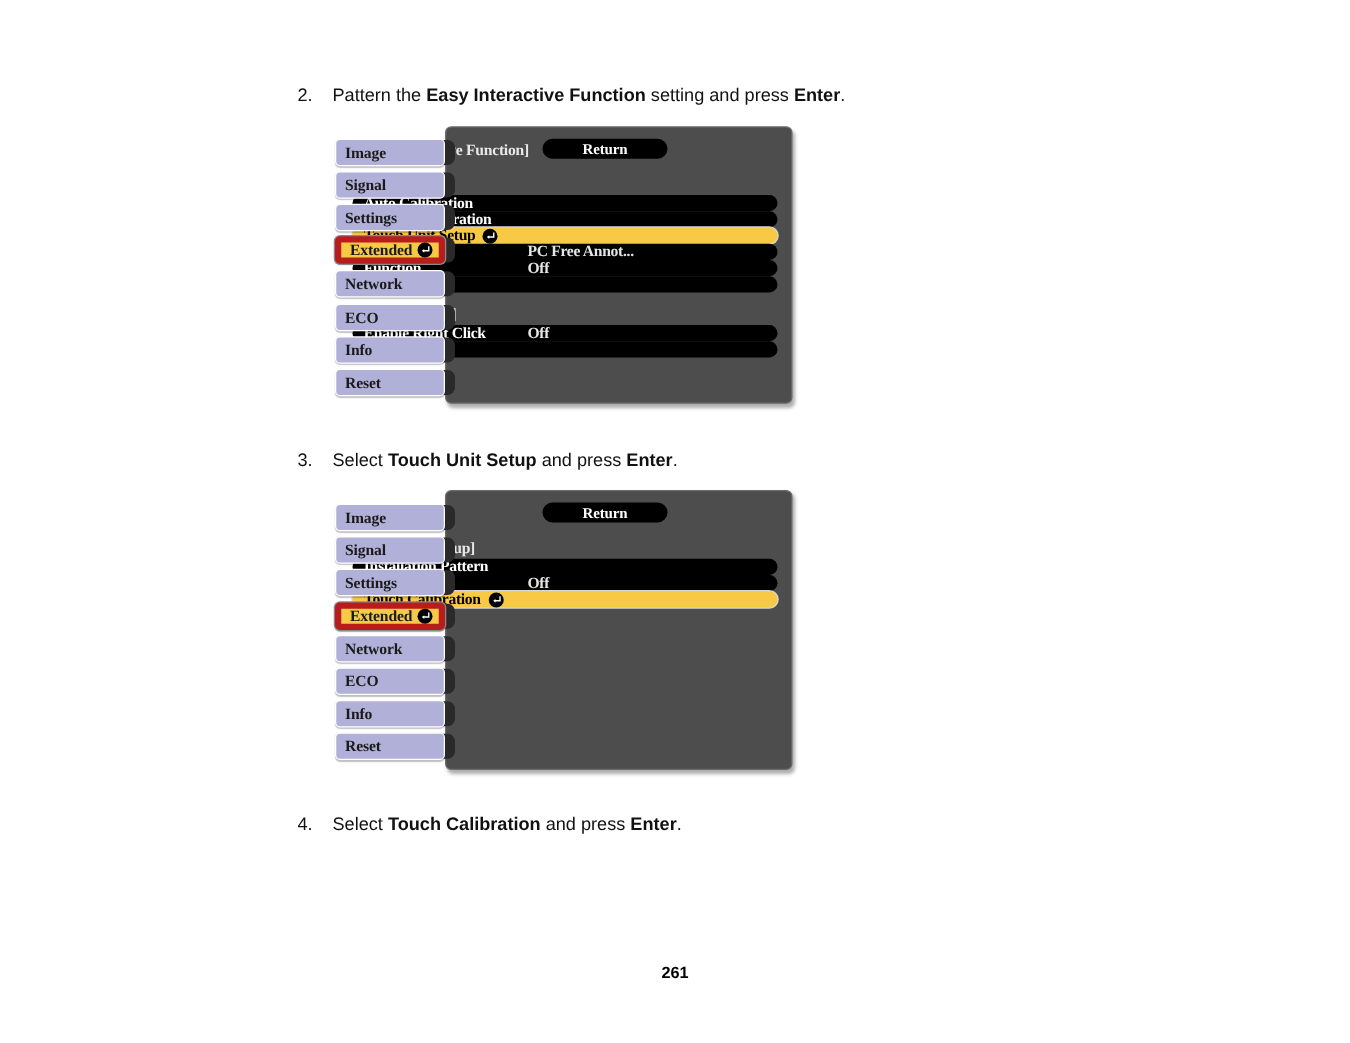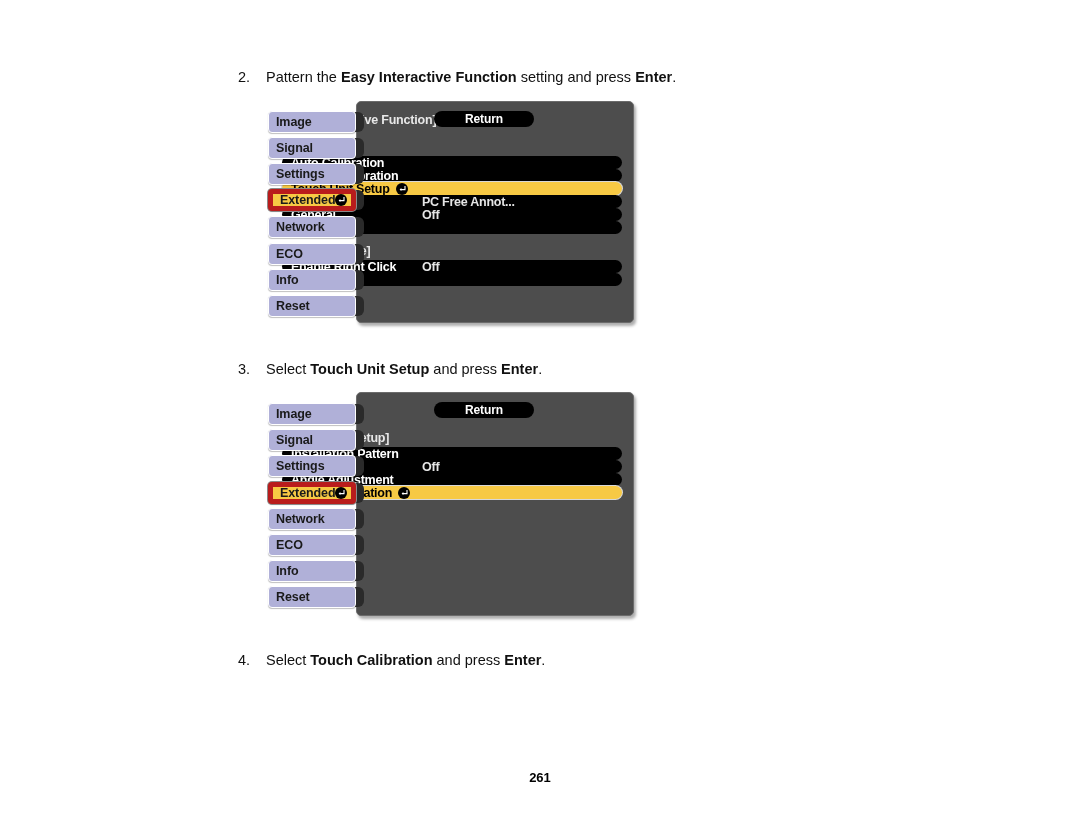--- a/index.html
+++ b/index.html
@@ -34,20 +34,21 @@
   .step-text b { font-weight: bold; }
 
   #step2 { left: 238px; top: 68px; }
   #step3 { left: 238px; top: 360px; }
   #step4 { left: 238px; top: 651px; }
 
   
   .osd {
     position: absolute;
     width: 366px;
+    font-family: Liberation Serif, serif;
   }
   #osd1 { left: 268px; top: 101px; height: 222px; }
   #osd2 { left: 268px; top: 392px; height: 224px; }
 
   .osd-body {
     position: absolute;
     left: 88px;
     top: 0;
     right: 0;
     bottom: 0;
@@ -293,21 +294,21 @@
                 <path d="M8 2 L8 5.6 L3.2 5.6" fill="none" stroke="#fff" stroke-width="1.1"></path>
                 <path d="M4.4 4.1 L2.6 5.6 L4.4 7.1 Z" fill="#fff"></path>
               </svg>
             </span>
           </div>
           <div class="row">
             <span class="row-label">Pen Mode</span>
             <span class="row-value">PC Free Annot...</span>
           </div>
           <div class="row">
-            <span class="row-label">General</span>
+            <span class="row-label">Function</span>
             <span class="row-value">Off</span>
           </div>
           <div class="row">
             <span class="row-label">Advanced</span>
           </div>
         </div>
         <div class="group-head">[PC Interactive]</div>
         <div class="rows-group">
           <div class="row">
             <span class="row-label">Enable Right Click</span>
@@ -378,23 +379,20 @@
     <div class="osd-groups">
         <div class="group-head">[Touch Unit Setup]</div>
         <div class="rows-group">
           <div class="row">
             <span class="row-label">Installation Pattern</span>
           </div>
           <div class="row">
             <span class="row-label">Power</span>
             <span class="row-value">Off</span>
           </div>
-          <div class="row">
-            <span class="row-label">Angle Adjustment</span>
-          </div>
           <div class="row hl">
             <span class="row-label">Touch Calibration</span>
             <span class="ent row-ent">
               <svg width="10" height="10" viewBox="0 0 10 10">
                 <path d="M8 2 L8 5.6 L3.2 5.6" fill="none" stroke="#fff" stroke-width="1.1"></path>
                 <path d="M4.4 4.1 L2.6 5.6 L4.4 7.1 Z" fill="#fff"></path>
               </svg>
             </span>
           </div>
         </div>

